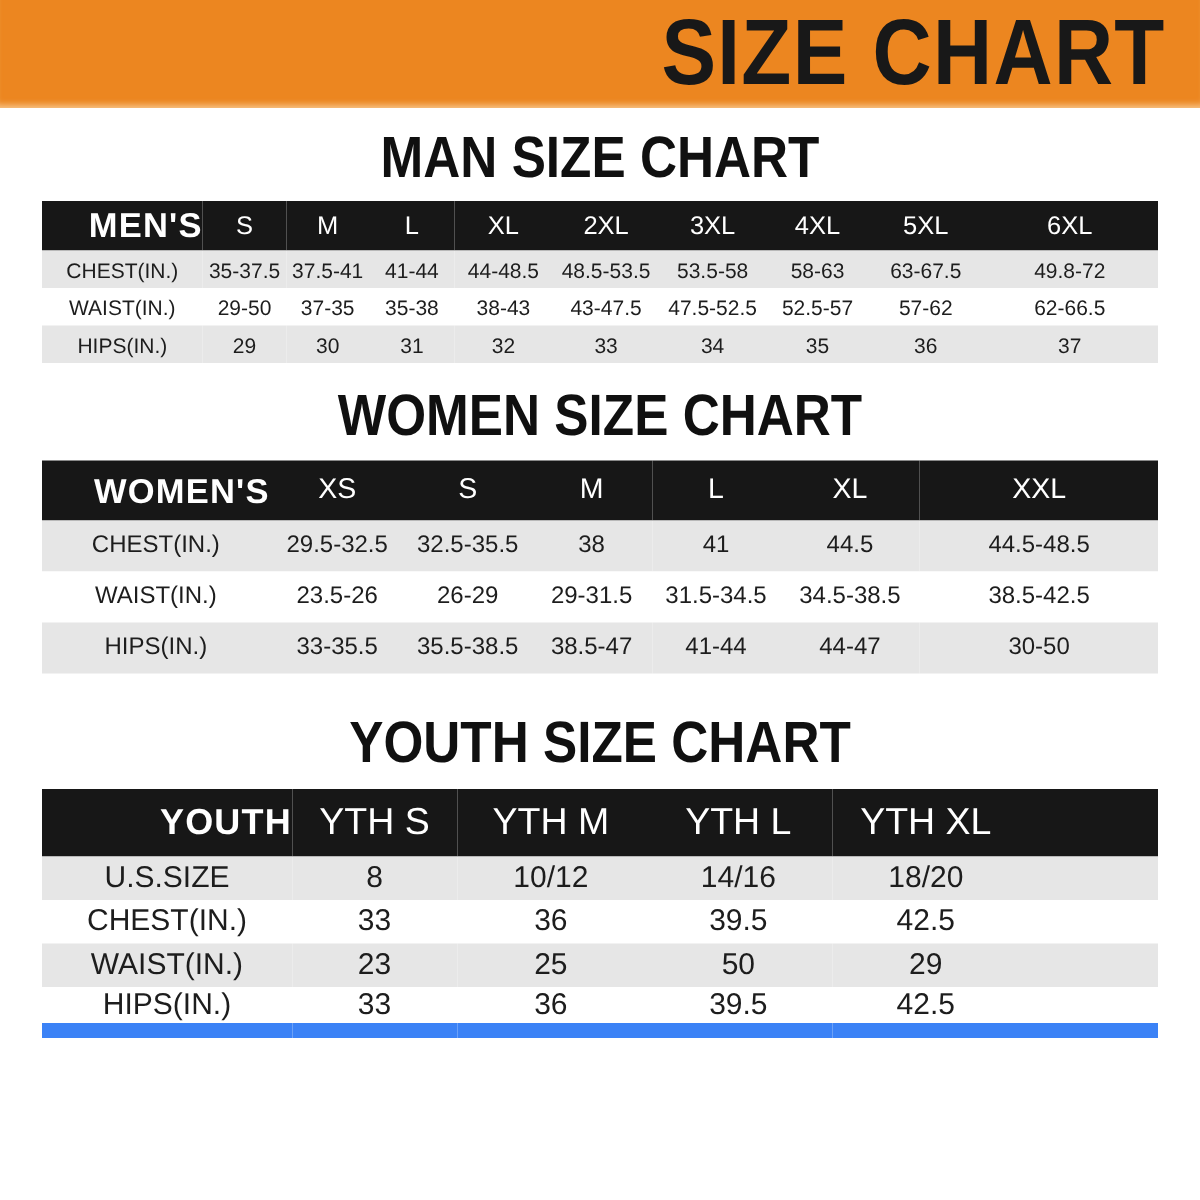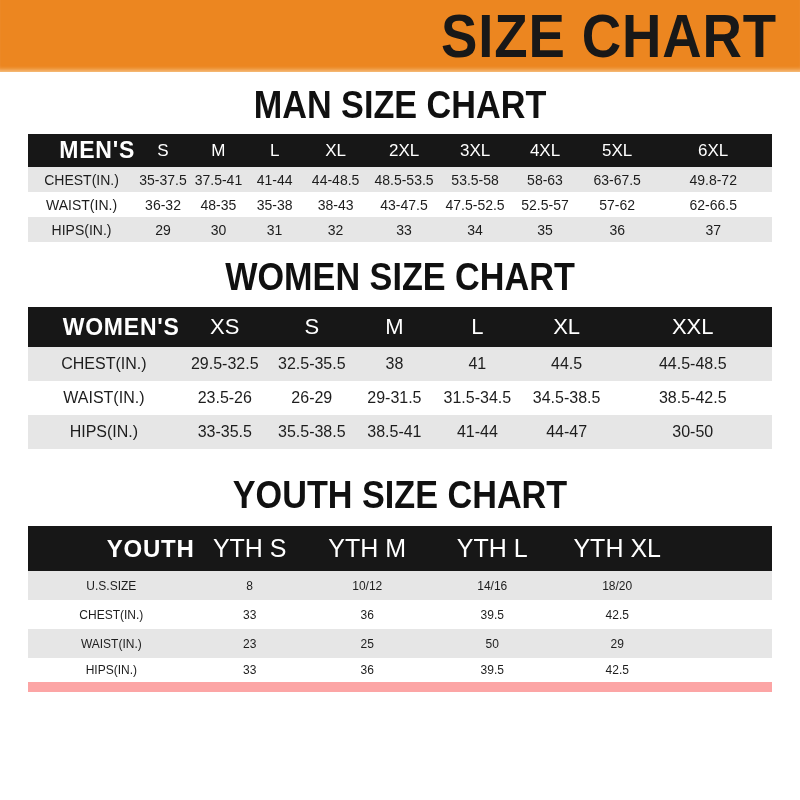--- a/index.html
+++ b/index.html
@@ -57,41 +57,41 @@
   .t-men col:nth-child(2){width:7.5%;}
   .t-men col:nth-child(3){width:7.4%;}
   .t-men col:nth-child(4){width:7.7%;}
   .t-men col:nth-child(5){width:8.7%;}
   .t-men col:nth-child(6){width:9.7%;}
   .t-men col:nth-child(7){width:9.4%;}
   .t-men col:nth-child(8){width:9.4%;}
   .t-men col:nth-child(9){width:10%;}
   .t-men col:nth-child(10){width:15.8%;}
 
-  .t-women th{height:40px;font-size:22px;}
+  .t-women th{height:40px;font-size:19px;}
   .t-women th.corner{font-size:23px;margin-top:48px;}
   .t-women td{height:34px;font-size:16px;}
   .t-women col:nth-child(1){width:20.4%;}
   .t-women col:nth-child(2){width:12.1%;}
   .t-women col:nth-child(3){width:11.3%;}
   .t-women col:nth-child(4){width:10.9%;}
   .t-women col:nth-child(5){width:11.4%;}
   .t-women col:nth-child(6){width:12.6%;}
   .t-women col:nth-child(7){width:21.3%;}
 
   .t-youth th{height:45px;font-size:25px;}
   .t-youth th.corner{font-size:24px;}
-  .t-youth td{height:29px;font-size:12px;}
+  .t-youth td{height:29px;font-size:20px;}
   .t-youth col:nth-child(1){width:22.4%;}
   .t-youth col:nth-child(2){width:14.8%;}
   .t-youth col:nth-child(3){width:16.8%;}
   .t-youth col:nth-child(4){width:16.8%;}
   .t-youth col:nth-child(5){width:16.8%;}
   .t-youth col:nth-child(6){width:12.4%;}
-  .section-youth table.size-table{border-bottom:10px solid #fca5a5;}
+  .section-youth table.size-table{border-bottom:10px solid #3b82f6;}
 
   .notice{margin:20px 0 0 30px;}
   .notice p{
     margin:0;font-size:23px;line-height:31px;font-weight:500;
     color:var(--notice);white-space:nowrap;
     transform:scaleX(.76);transform-origin:0 50%;
   }
 </style>
 </head>
 <body>
@@ -140,22 +140,22 @@
               <td>41-44</td>
               <td>44-48.5</td>
               <td>48.5-53.5</td>
               <td>53.5-58</td>
               <td>58-63</td>
               <td>63-67.5</td>
               <td>49.8-72</td>
             </tr>
             <tr>
               <td>WAIST(IN.)</td>
-              <td>36-32</td>
-              <td>48-35</td>
+              <td>29-50</td>
+              <td>37-35</td>
               <td>35-38</td>
               <td>38-43</td>
               <td>43-47.5</td>
               <td>47.5-52.5</td>
               <td>52.5-57</td>
               <td>57-62</td>
               <td>62-66.5</td>
             </tr>
             <tr>
               <td>HIPS(IN.)</td>
@@ -211,21 +211,21 @@
               <td>26-29</td>
               <td>29-31.5</td>
               <td>31.5-34.5</td>
               <td>34.5-38.5</td>
               <td>38.5-42.5</td>
             </tr>
             <tr>
               <td>HIPS(IN.)</td>
               <td>33-35.5</td>
               <td>35.5-38.5</td>
-              <td>38.5-41</td>
+              <td>38.5-47</td>
               <td>41-44</td>
               <td>44-47</td>
               <td>30-50</td>
             </tr>
           </tbody>
         </table>
       </section>
       <section class="chart-section section-youth">
         <h2 class="section-heading"><span class="condensed">YOUTH SIZE CHART</span></h2>
         <table class="size-table t-youth">

